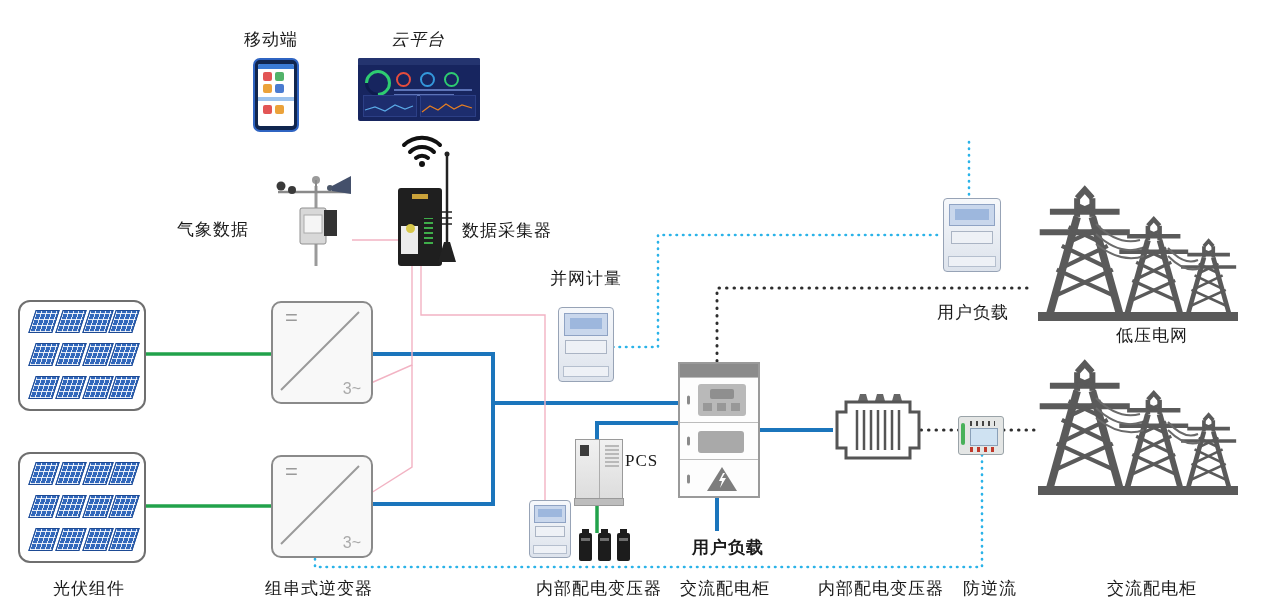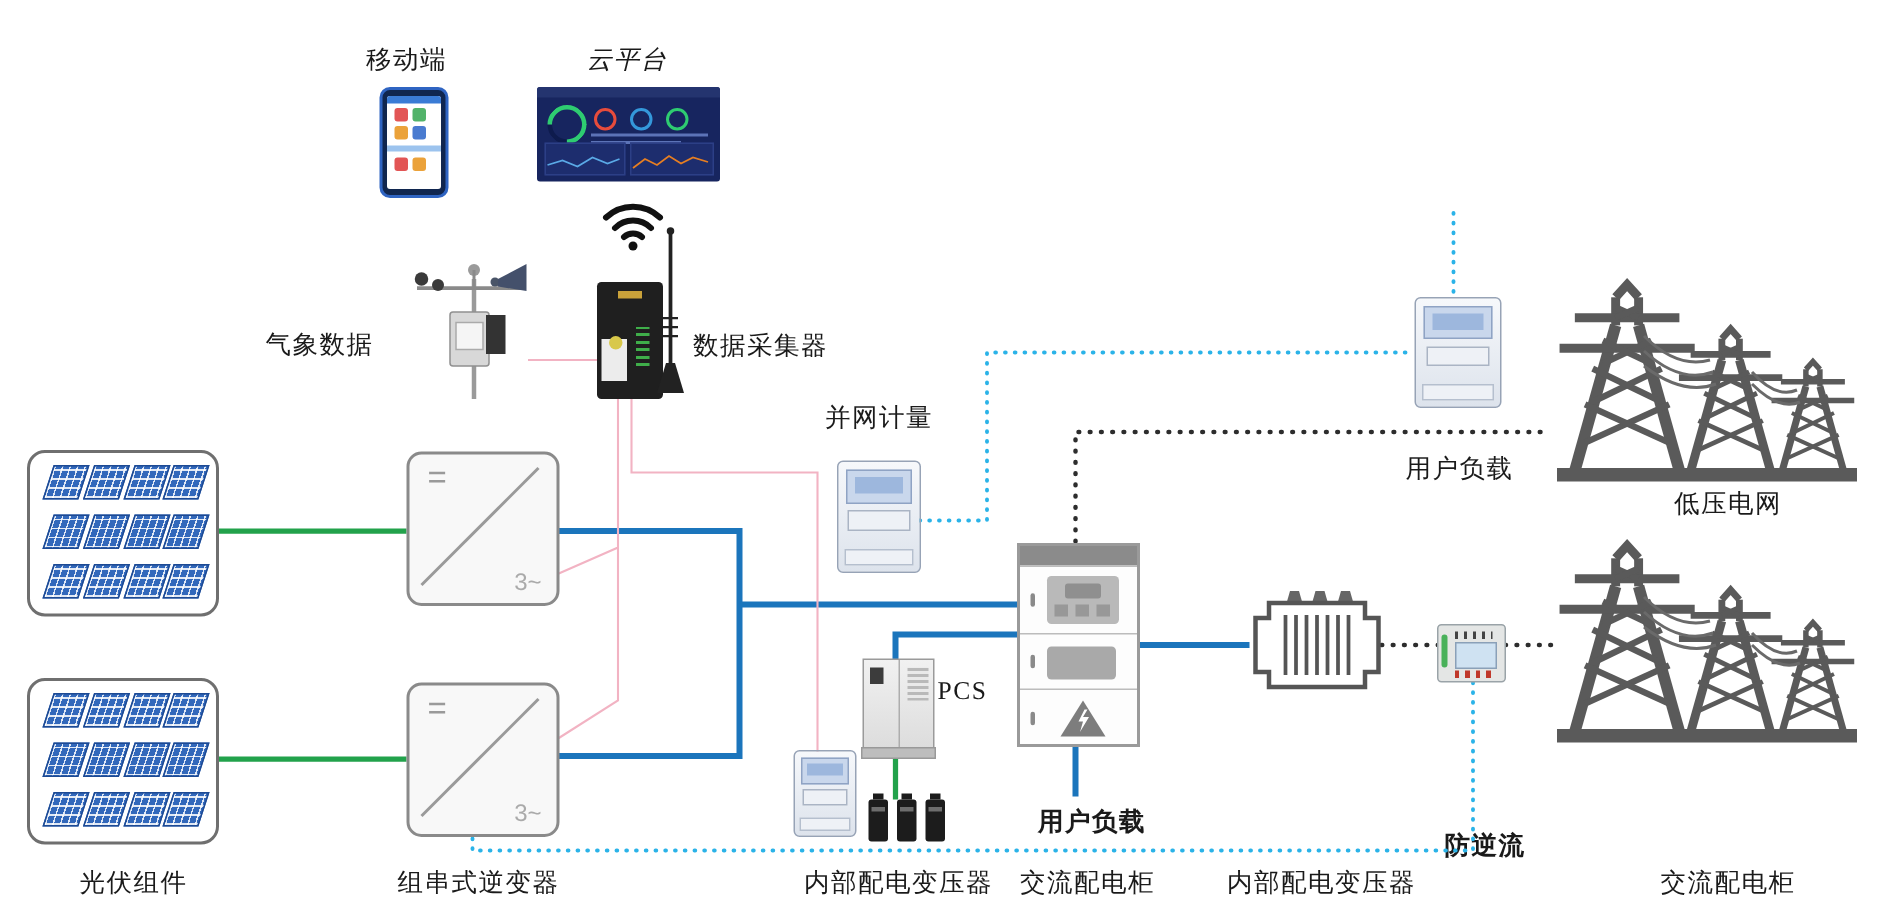--- a/index.html
+++ b/index.html
@@ -352,21 +352,21 @@
     </g>
   </svg>
   <div class="lbl ctr" style="left:881px;top:577px;">内部配电变压器</div>
 
   <div class="dev din" style="left:958px;top:416px;width:44px;height:37px;">
     <div class="din-green"></div>
       <div class="din-dots"></div>
       <div class="din-lcd"></div>
       <div class="din-red"></div>
   </div>
-  <div class="lbl ctr" style="left:990px;top:552px;font-weight:bold;">防逆流</div>
+  <div class="lbl ctr" style="left:990px;top:577px;">防逆流</div>
 
   <div class="dev meter3" style="left:943px;top:198px;width:56px;height:72px;">
     <div class="m-lcd">
         <div class="m-screen"></div>
       </div>
     <div class="m-mid"></div>
     <div class="m-base"></div>
   </div>
   <div class="lbl" style="left:937px;top:301px;">用户负载</div>
 

